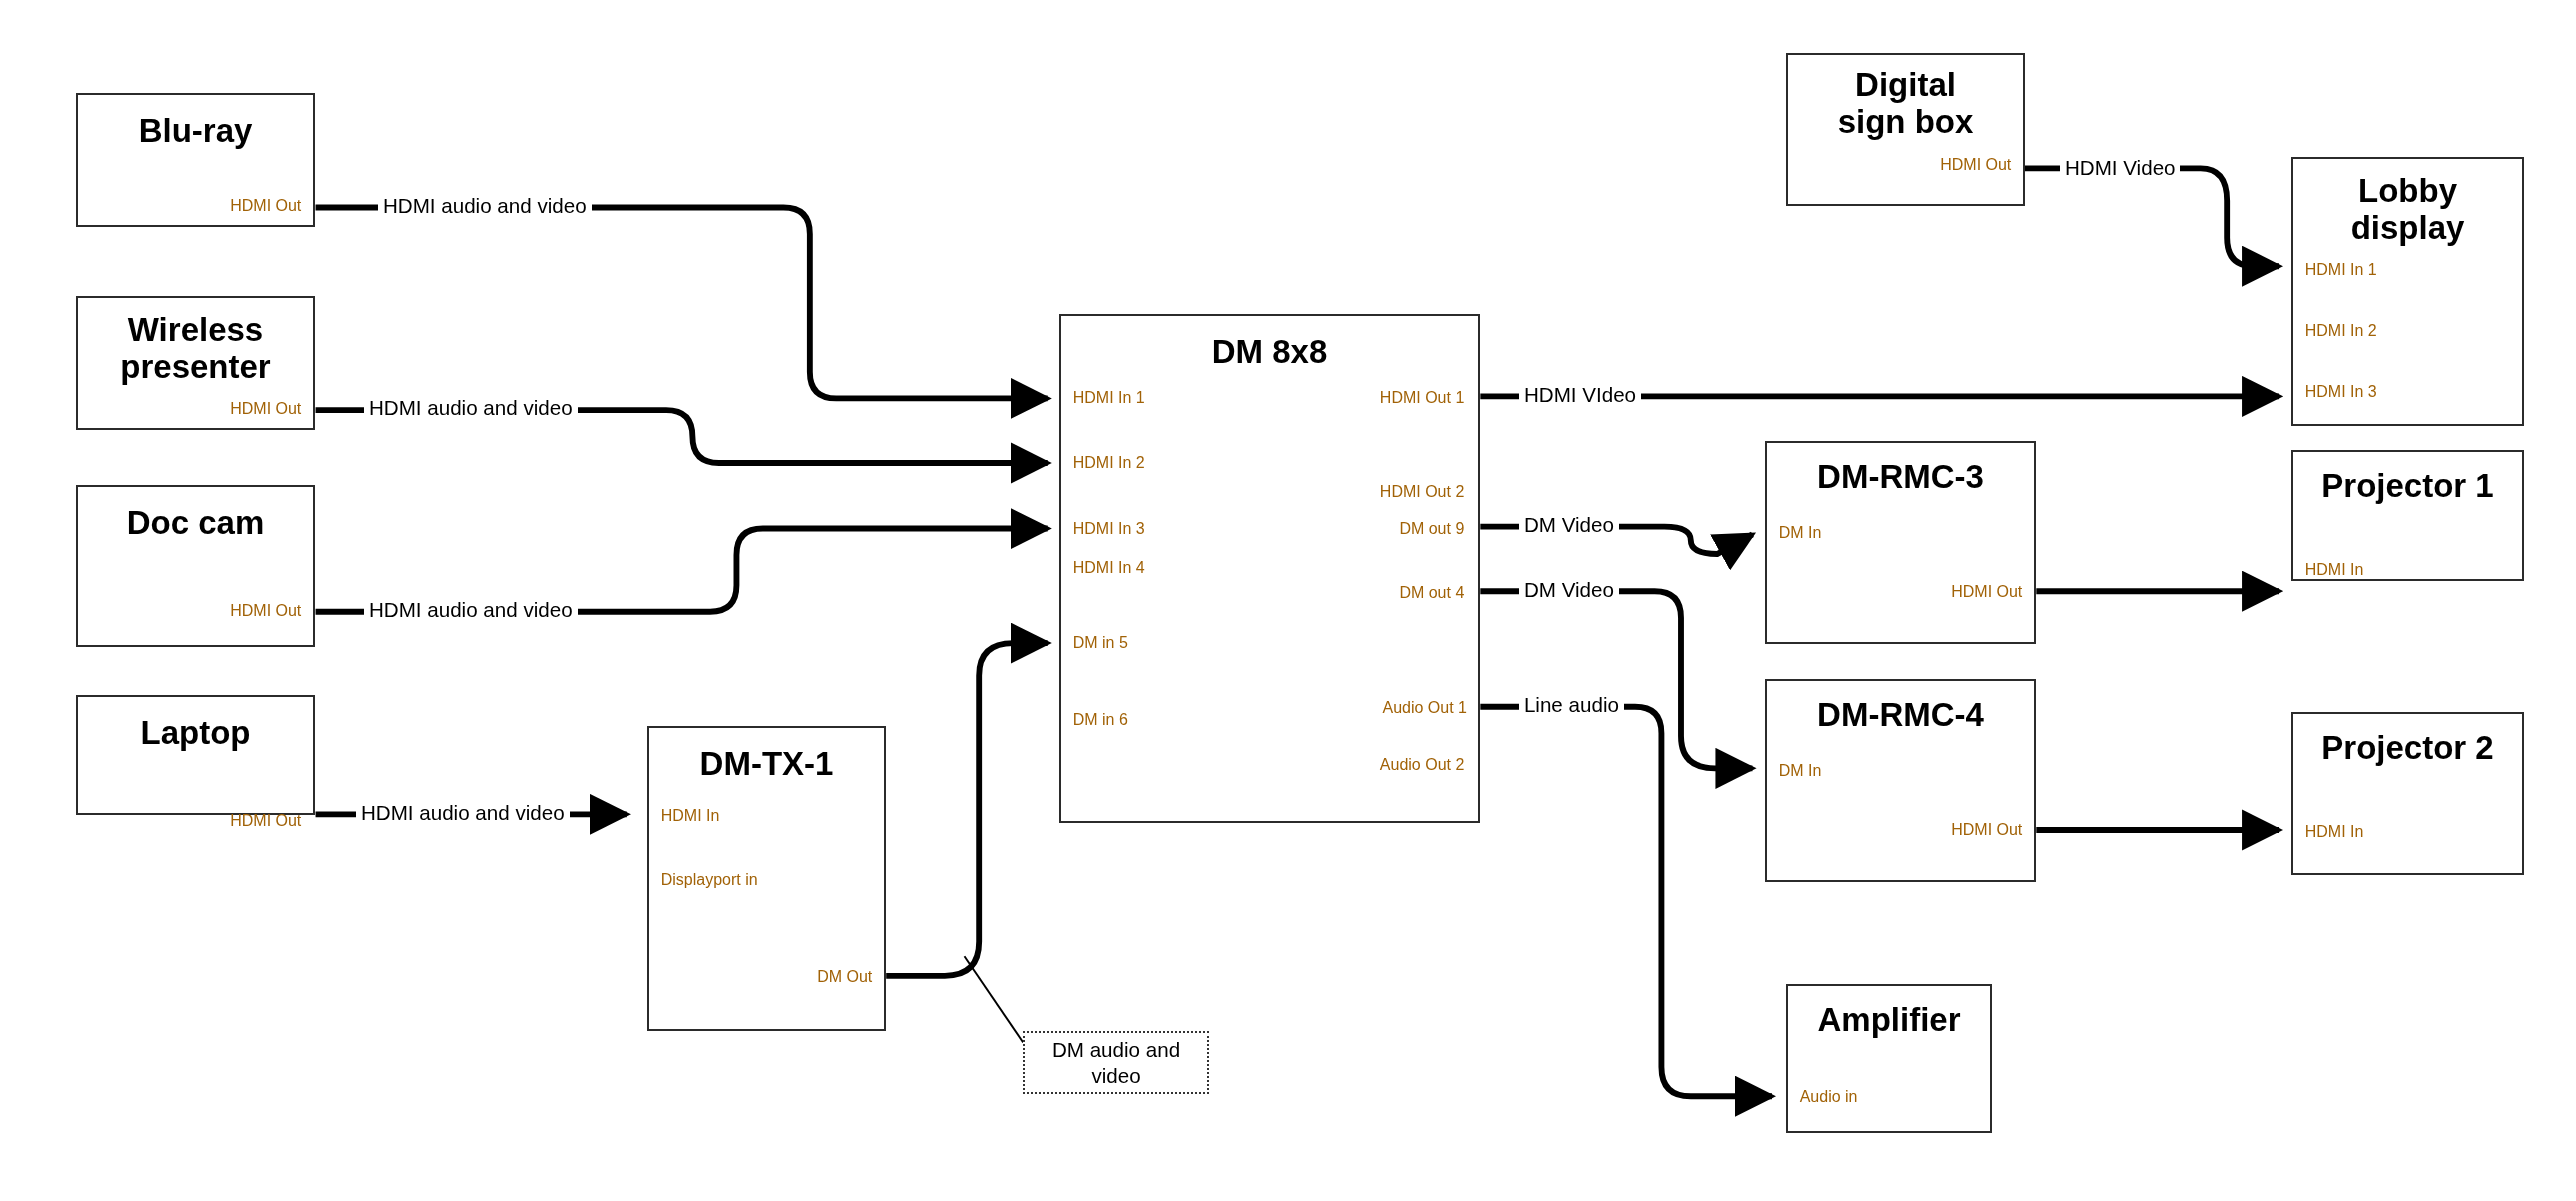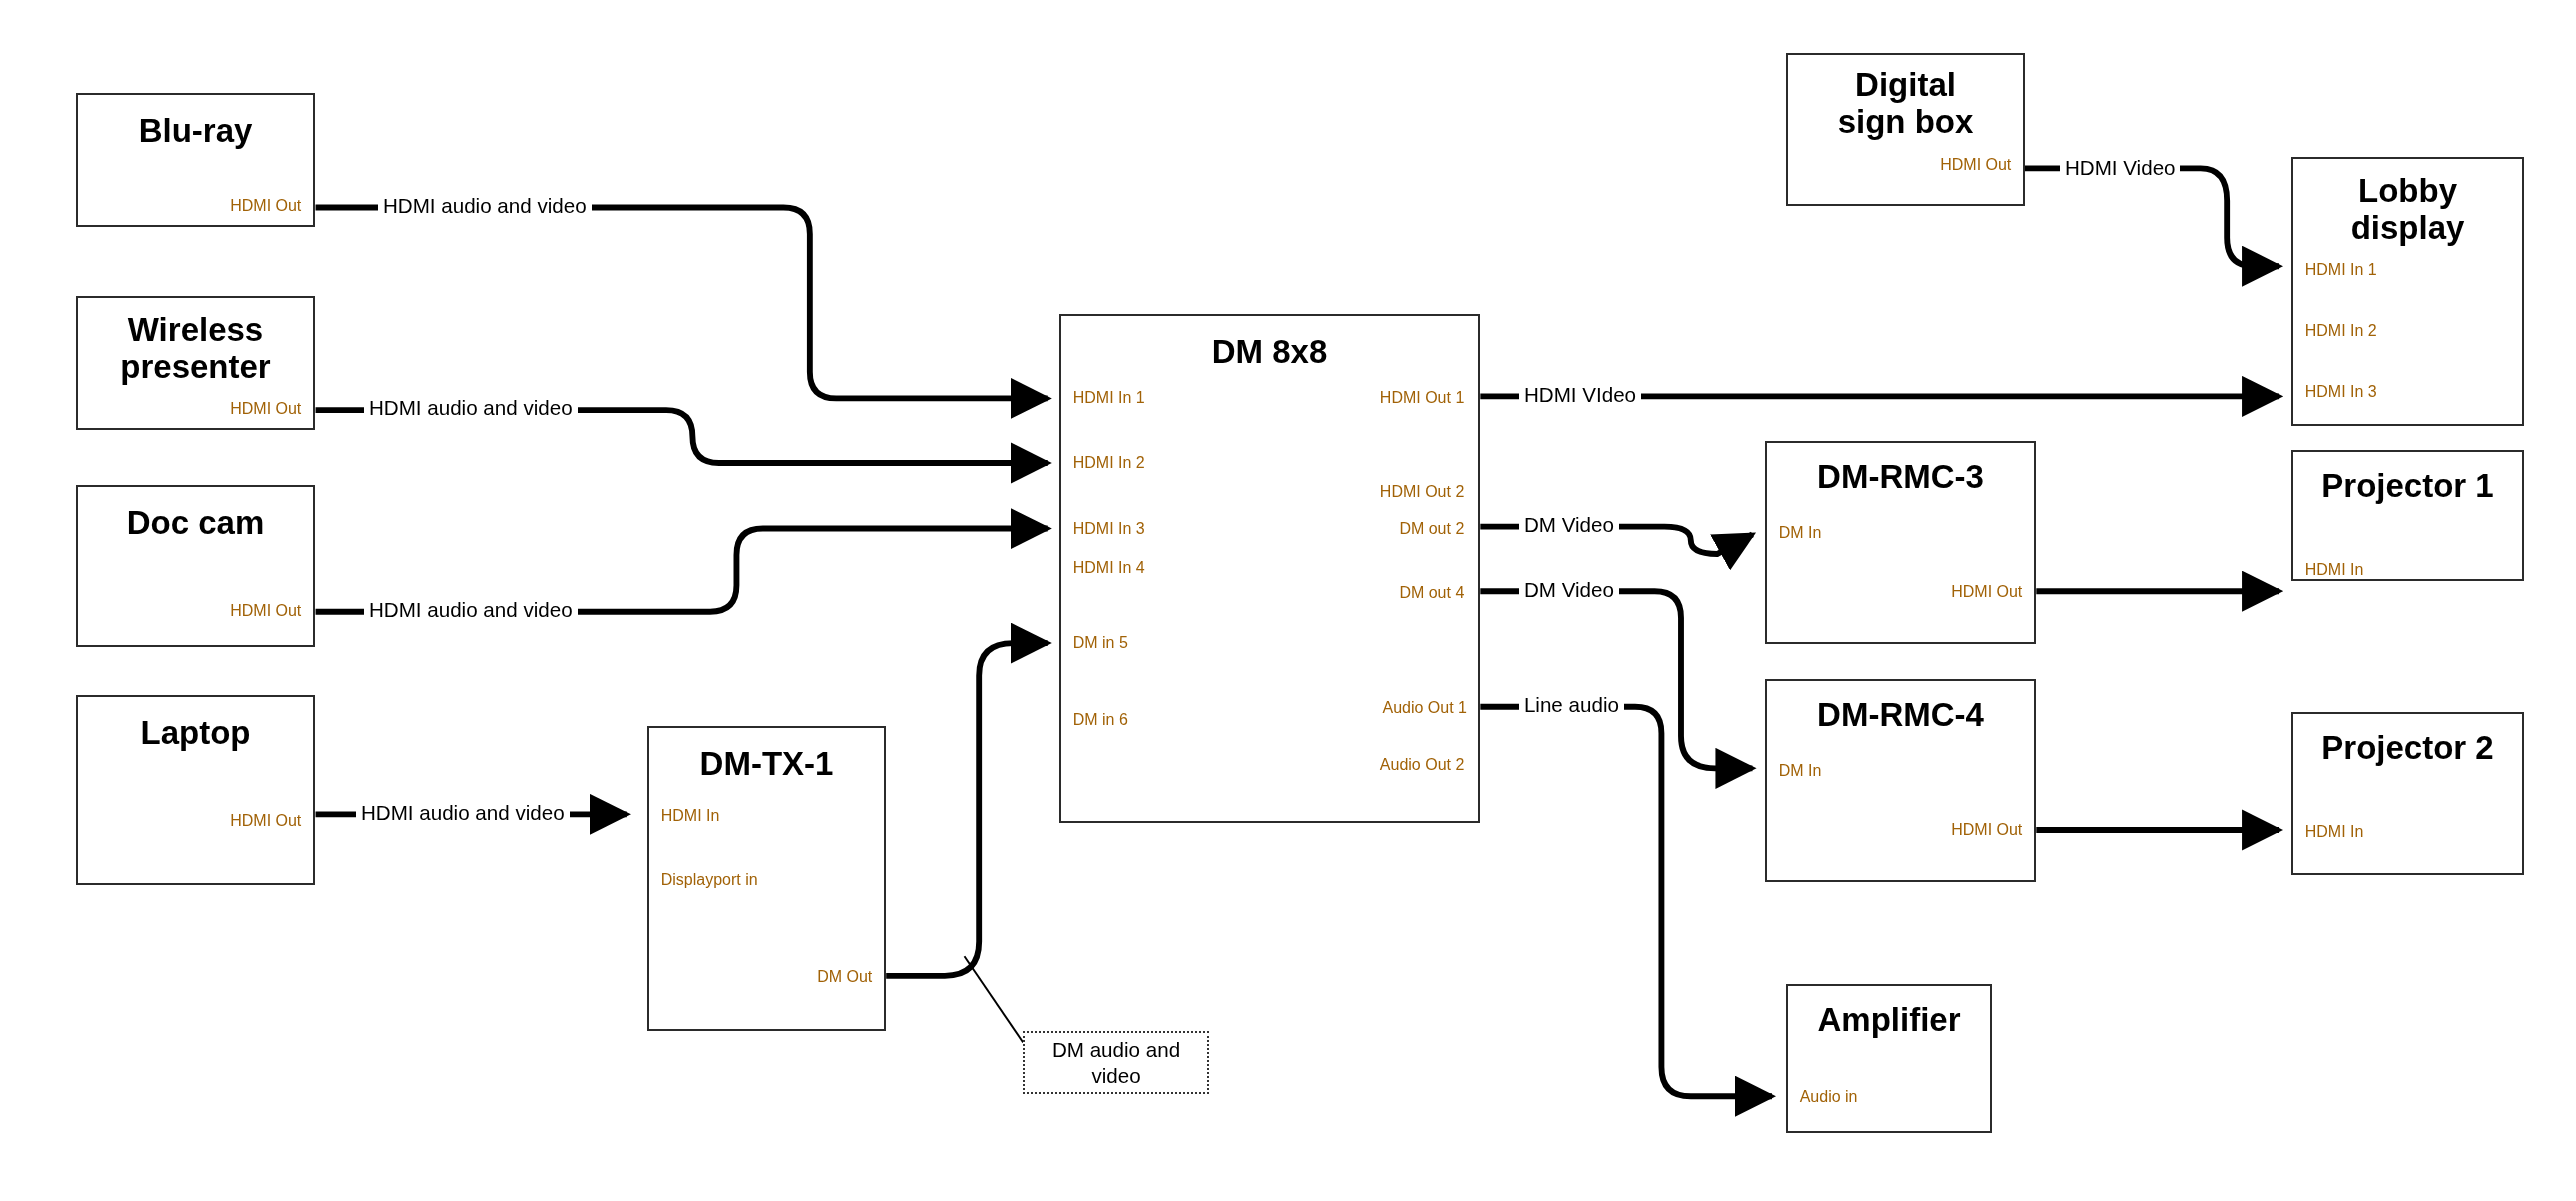--- a/index.html
+++ b/index.html
@@ -121,21 +121,21 @@
   <div class="node" style="left:76px; top:296px; width:239px; height:134px;">
     <div class="title" style="top:13.7px; padding:0 25.5px;">Wireless presenter</div>
     <div class="port right" style="right:11.7px; top:103px;">HDMI Out</div>
   </div>
 
   <div class="node" style="left:76px; top:485px; width:239px; height:162px;">
     <div class="title" style="top:17.6px;">Doc cam</div>
     <div class="port right" style="right:11.7px; top:116px;">HDMI Out</div>
   </div>
 
-  <div class="node" style="left:76px; top:695px; width:239px; height:190px;">
+  <div class="node" style="left:76px; top:695px; width:239px; height:120px;">
     <div class="title" style="top:17.6px;">Laptop</div>
     <div class="port right" style="right:11.7px; top:116px;">HDMI Out</div>
   </div>
 
   <div class="node" style="left:647px; top:726px; width:239px; height:305px;">
     <div class="title" style="top:17.6px;">DM-TX-1</div>
     <div class="port left" style="left:11.7px; top:80px;">HDMI In</div>
     <div class="port left" style="left:11.7px; top:144px;">Displayport in</div>
     <div class="port right" style="right:11.7px; top:241px;">DM Out</div>
   </div>
@@ -145,21 +145,21 @@
 
     <div class="port left" style="left:11.7px; top:74px;">HDMI In 1</div>
     <div class="port left" style="left:11.7px; top:139px;">HDMI In 2</div>
     <div class="port left" style="left:11.7px; top:205px;">HDMI In 3</div>
     <div class="port left" style="left:11.7px; top:244px;">HDMI In 4</div>
     <div class="port left" style="left:11.7px; top:319px;">DM in 5</div>
     <div class="port left" style="left:11.7px; top:396px;">DM in 6</div>
 
     <div class="port right" style="right:13.7px; top:74px;">HDMI Out 1</div>
     <div class="port right" style="right:13.7px; top:139px;margin-top:29px;">HDMI Out 2</div>
-    <div class="port right" style="right:13.7px; top:205px;">DM out 2</div>
+    <div class="port right" style="right:13.7px; top:205px;">DM out 9</div>
     <div class="port right" style="right:13.7px; top:269px;">DM out 4</div>
     <div class="port right" style="right:11px; top:384px;">Audio Out 1</div>
     <div class="port right" style="right:13.7px; top:441px;">Audio Out 2</div>
   </div>
 
   <div class="node" style="left:1786px; top:53px; width:239px; height:153px;">
     <div class="title" style="top:11.7px; padding:0 33px;">Digital sign box</div>
     <div class="port right" style="right:11.7px; top:102px;">HDMI Out</div>
   </div>
 

